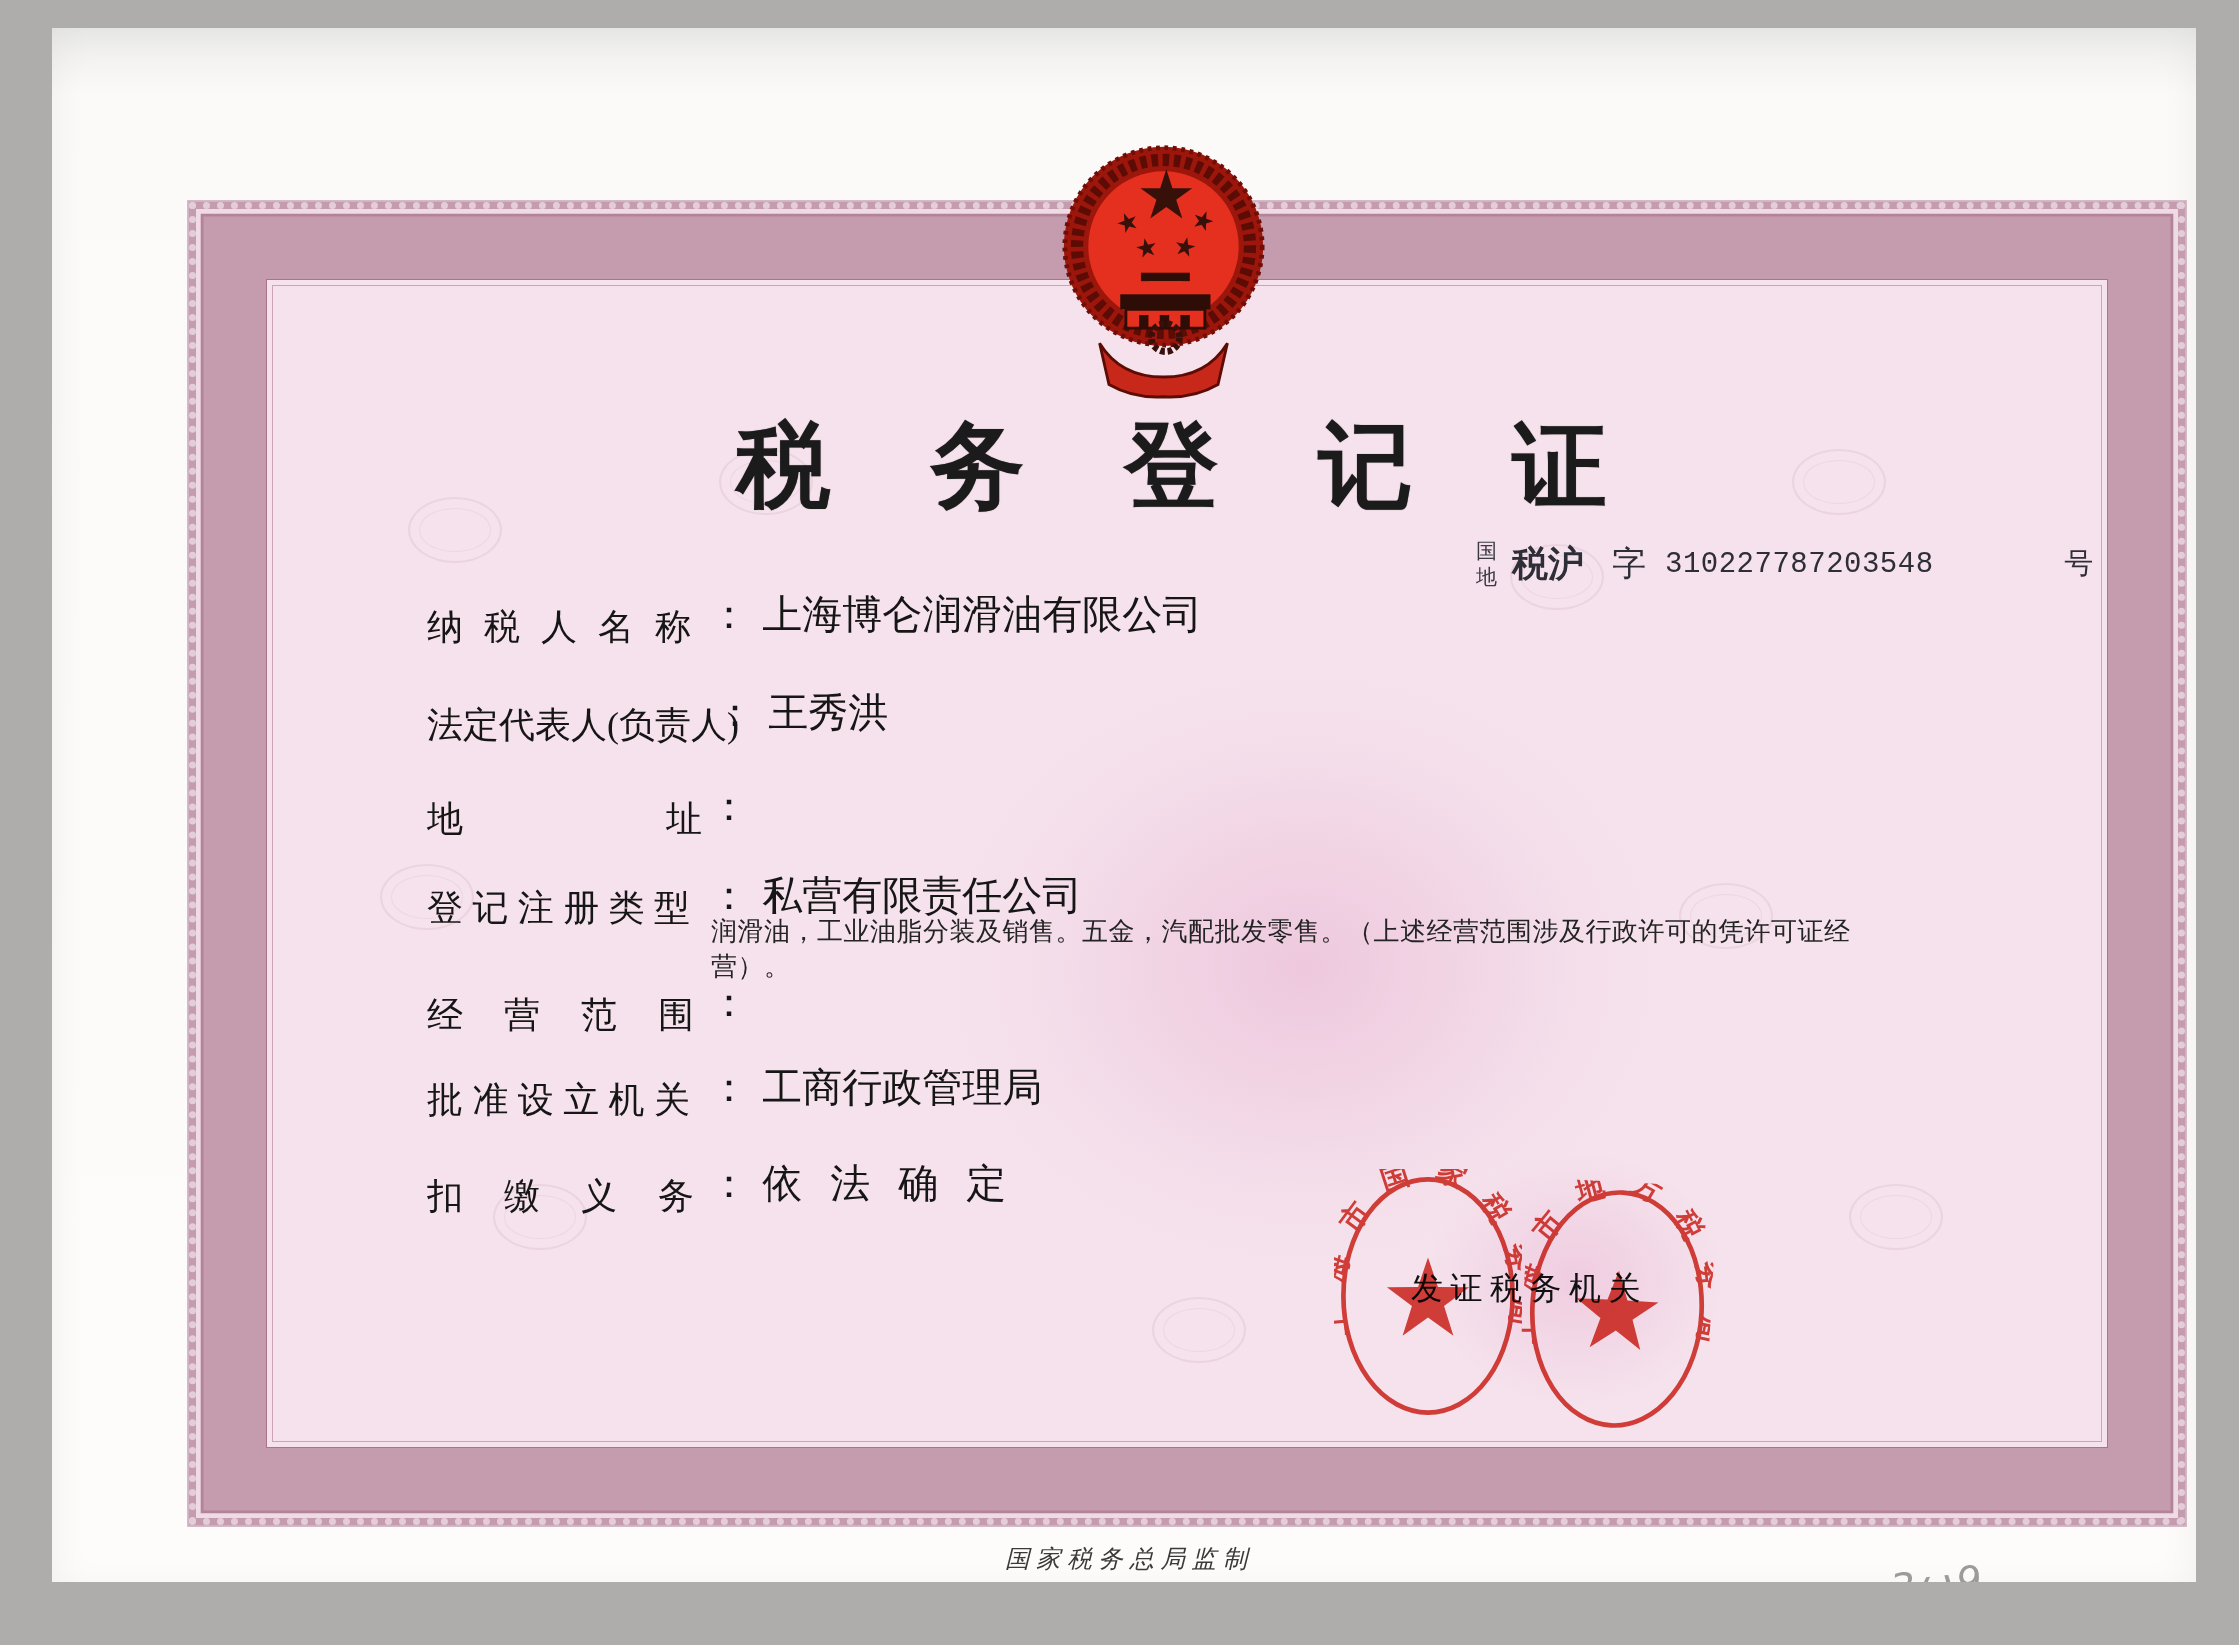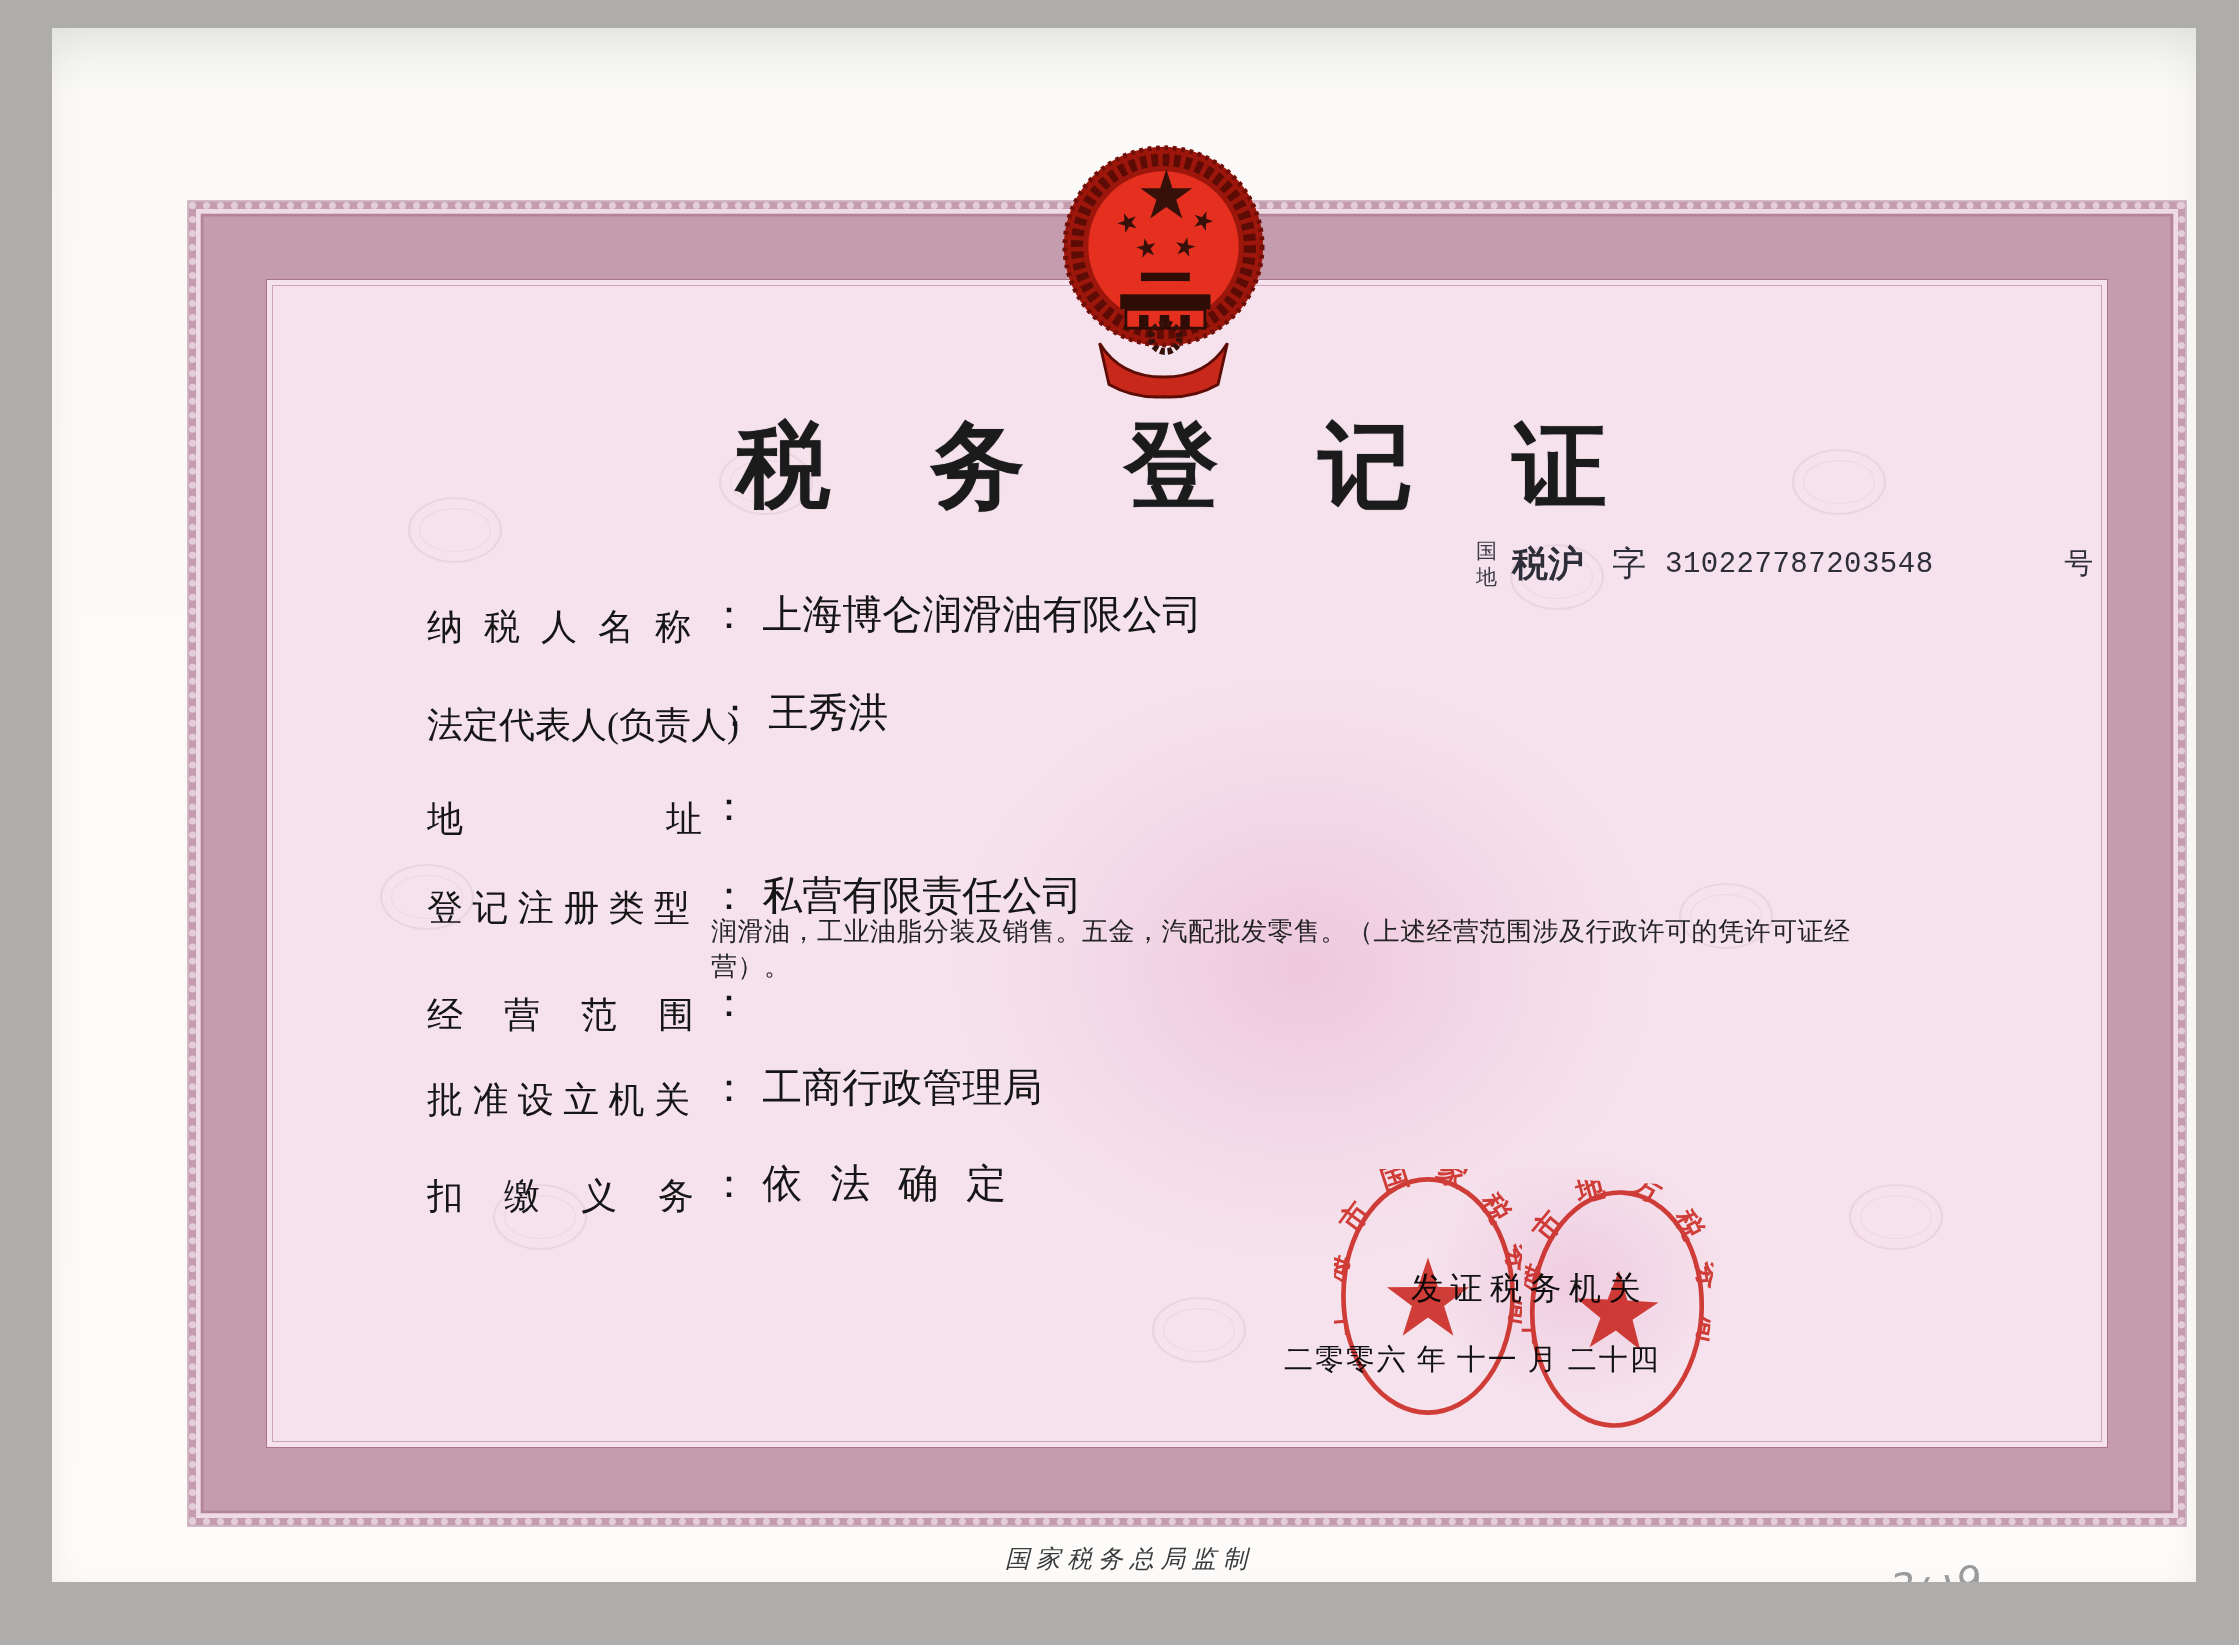--- a/index.html
+++ b/index.html
@@ -159,21 +159,20 @@
       <span class="colon">：</span>
       <span class="val">工商行政管理局</span>
     </div>
     <div class="row" style="top:1128px;">
       <span class="lbl ls4">扣缴义务</span>
       <span class="colon">：</span>
       <span class="val val-spaced">依法确定</span>
     </div>
 
     <div class="issuer">发证税务机关</div>
-    <div class="issue-date">二零零六 年 十一 月 二十四</div>
 
     <svg class="stamp stampA" viewBox="0 0 200 270">
       <defs>
           <path id="arcA" d="M 16 180 A 90 124 0 1 1 184 180" fill="none"></path>
         </defs>
       <ellipse cx="100" cy="135" rx="90" ry="124" fill="none" stroke="#d6352b" stroke-width="5"></ellipse>
       <text font-size="30" fill="#d6352b" letter-spacing="24" font-weight="700">
         <textPath href="#arcA" startOffset="4">上海市国家税务局</textPath>
       </text>
       <polygon points="100,94 110.6,125.4 143.7,125.8 117.1,145.6 127,177.2 100,158 73,177.2 82.9,145.6 56.3,125.8 89.4,125.4" fill="#d6352b"></polygon>

